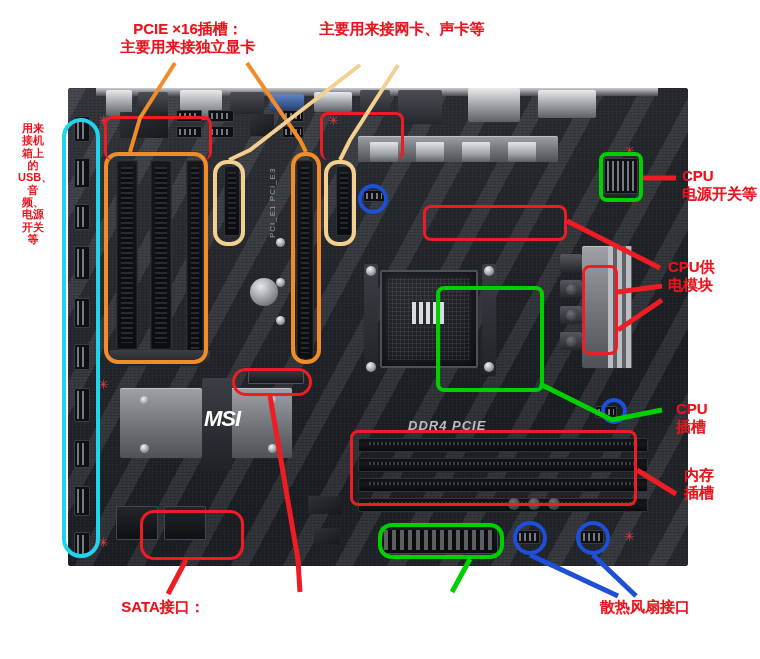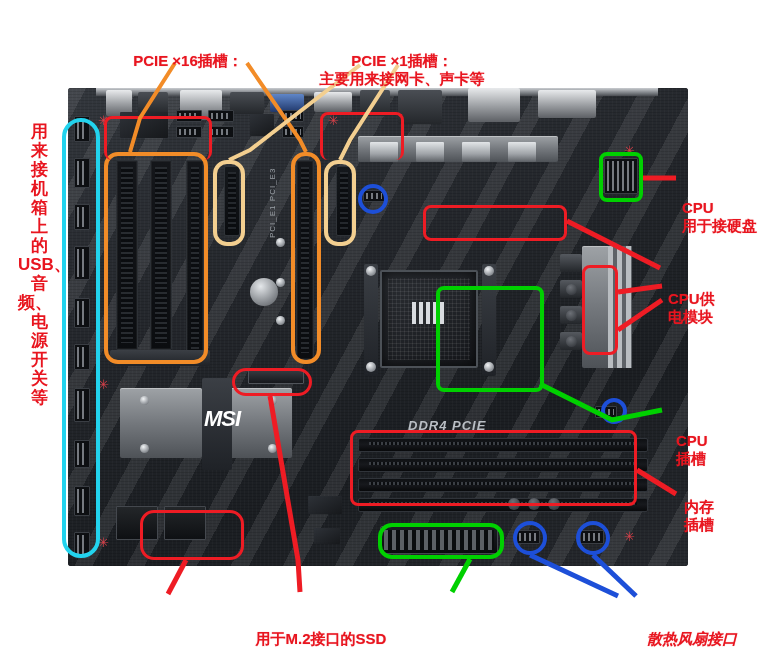--- a/index.html
+++ b/index.html
@@ -84,25 +84,25 @@
   .ab-green{border:4px solid #00d000;}
   .ab-orange{border:4px solid #f28c28;}
   .ab-tan{border:4px solid #f3cf90;}
   .ab-cyan{border:4px solid #22d3ee;}
   .ab-blue{border:4px solid #1d4fd8;}
   .r8{border-radius:8px;} .r14{border-radius:14px;} .r22{border-radius:22px;}
   .r50{border-radius:50%;}
 
   
   .lbl{position:absolute;color:#e8151f;font-weight:bold;font-size:15px;line-height:1.22;
-       white-space:nowrap;text-shadow:0 0 1px rgba(232,21,31,.4);margin-top:32px;}
+       white-space:nowrap;text-shadow:0 0 1px rgba(232,21,31,.4);}
   .lbl.c{text-align:center;}
   .lbl.l{text-align:left;}
-  .vert{position:absolute;color:#e8151f;font-weight:bold;font-size:17px;
-        width:30px;line-height:1.12;text-align:right;}
+  .vert{position:absolute;color:#e8151f;font-weight:bold;font-size:11px;
+        width:30px;line-height:1.12;text-align:center;}
 
   svg.lines{position:absolute;left:0;top:0;width:760px;height:659px;pointer-events:none;}
 </style>
 </head>
 <body>
 
 <div id="stage">
 
   <div class="board">
     <div class="pcb"></div>
@@ -284,52 +284,52 @@
     <path d="M270,396 L298,560 L300,592" stroke="#ee1c24" stroke-width="5" fill="none"></path>
 
     <path d="M470,559 L452,592" stroke="#00d000" stroke-width="5" fill="none"></path>
 
     <path d="M530,555 L618,596" stroke="#1d4fd8" stroke-width="5" fill="none"></path>
     <path d="M593,555 L636,596" stroke="#1d4fd8" stroke-width="5" fill="none"></path>
   </svg>
 
   <div class="lbl c" style="left:88px;top:20px;width:200px;">
     <div>PCIE ×16插槽：</div>
+    <div>主要用来接独立显卡</div>
   </div>
 
   <div class="lbl c" style="left:292px;top:20px;width:220px;">
-    <div>PCIE ×1插槽：</div>
     <div>主要用来接网卡、声卡等</div>
   </div>
 
   <div class="vert" style="left:18px;top:122px;">用来接机箱上的USB、音频、电源开关等</div>
 
   <div class="lbl l" style="left:682px;top:167px;">
     <div>CPU</div>
-    <div>用于接硬盘</div>
+    <div>电源开关等</div>
   </div>
 
   <div class="lbl l" style="left:668px;top:258px;">
     <div>CPU供</div>
     <div>电模块</div>
   </div>
 
   <div class="lbl l" style="left:676px;top:400px;">
     <div>CPU</div>
     <div>插槽</div>
   </div>
 
   <div class="lbl l" style="left:684px;top:466px;">
     <div>内存</div>
     <div>插槽</div>
   </div>
 
   <div class="lbl c" style="left:88px;top:598px;width:150px;">
+    <div>SATA接口：</div>
   </div>
 
   <div class="lbl c" style="left:236px;top:598px;width:170px;">
-    <div>用于M.2接口的SSD</div>
-  </div>
-
-
-  <div class="lbl c" style="left:627px;top:598px;width:130px;font-style:italic;">散热风扇接口</div>
+  </div>
+
+
+  <div class="lbl c" style="left:580px;top:598px;width:130px;">散热风扇接口</div>
 
 </div>
 
 </body></html>

